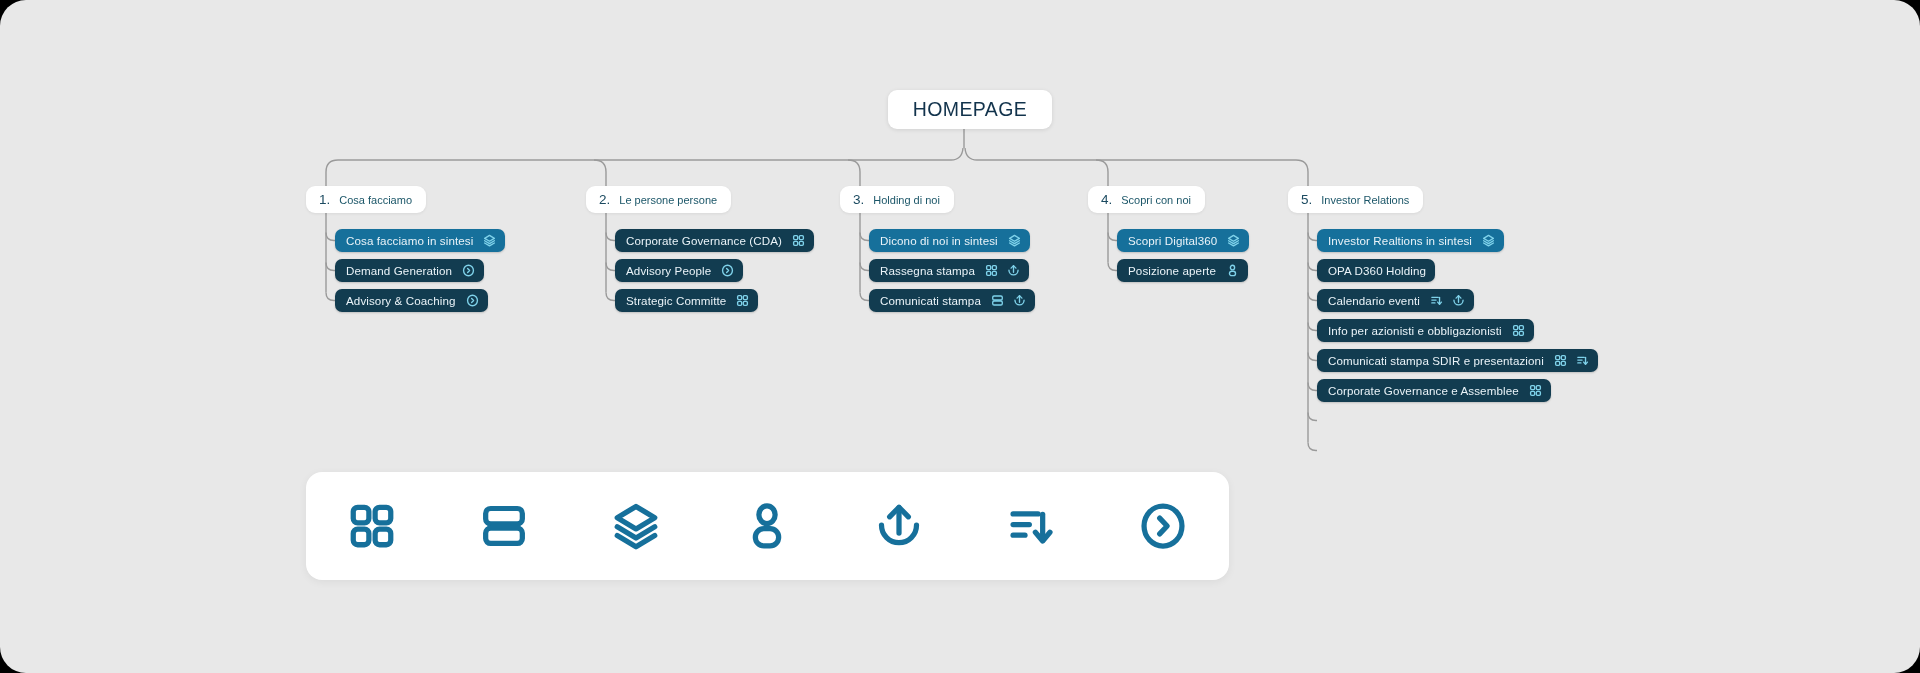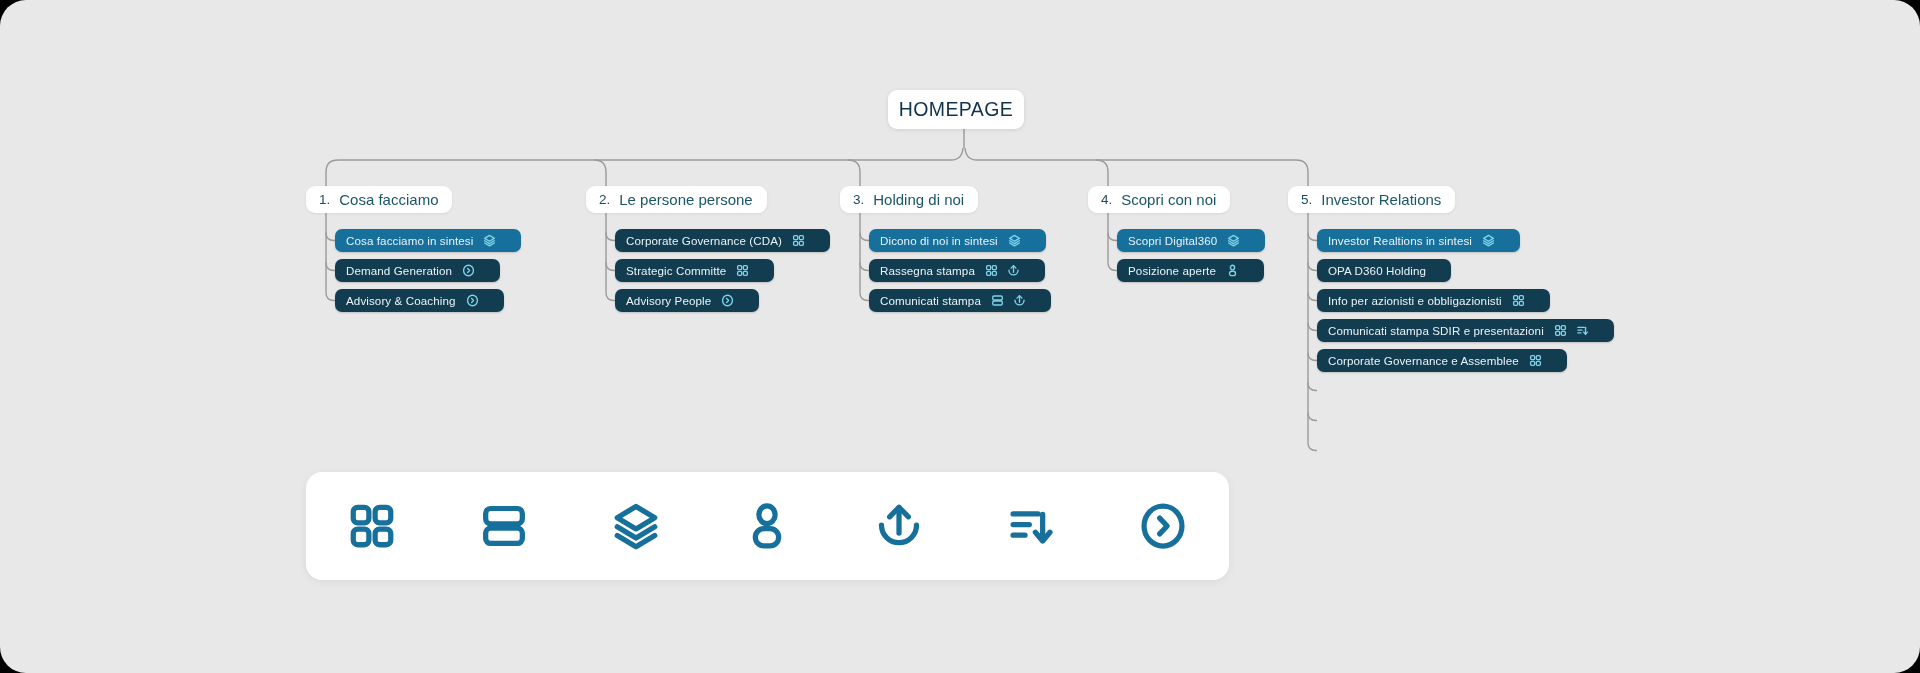--- a/index.html
+++ b/index.html
@@ -36,21 +36,21 @@
     fill: none;
     stroke: #9a9a9a;
     stroke-width: 1.4;
   }
 
   
   #root-node {
     position: absolute;
     left: 888px;
     top: 90px;
-    width: 136px;
+    width: 164px;
     height: 39px;
     background: #ffffff;
     border-radius: 9px;
     display: flex;
     align-items: center;
     justify-content: center;
     box-shadow: 0 1px 4px rgba(0,0,0,0.10);
     z-index: 5;
   }
   #root-node .root-label {
@@ -75,37 +75,37 @@
     white-space: nowrap;
     position: relative;
     z-index: 4;
   }
   .col-num {
     font-size: 13.5px;
     color: #1b4a60;
     margin-right: 9px;
   }
   .col-title {
-    font-size: 15px;
+    font-size: 11px;
     color: #1b5668;
   }
 
   .col-children {
     position: absolute;
     top: 43px;
     left: 29px;
   }
 
   
   .pill {
     display: inline-flex;
     align-items: center;
     height: 23px;
     border-radius: 7px;
-    padding: 0 25px 0 11px;
+    padding: 0 9px 0 11px;
     margin-bottom: 7px;
     white-space: nowrap;
     background: #123c50;
     box-shadow: 0 1px 2px rgba(0,0,0,0.18);
     position: relative;
   }
   .pill.accent {
     background: #16709b;
   }
   .pill-label {
@@ -243,39 +243,39 @@
                   <svg width="13" height="13" viewBox="0 0 24 24" fill="none" stroke="#7fd2ea" stroke-width="2.52" stroke-linecap="round" stroke-linejoin="round">
                     <rect x="3" y="3" width="7.5" height="7.5" rx="2.1"></rect>
                 <rect x="13.5" y="3" width="7.5" height="7.5" rx="2.1"></rect>
                 <rect x="3" y="13.5" width="7.5" height="7.5" rx="2.1"></rect>
                 <rect x="13.5" y="13.5" width="7.5" height="7.5" rx="2.1"></rect>
                   </svg>
                 </span>
               </span>
             </div></div>
           <div class="pill-row"><div class="pill">
-              <span class="pill-label">Strategic Committe</span>
-              <span class="pill-icons">
-                <span style="line-height: 0;">
-                  <svg width="13" height="13" viewBox="0 0 24 24" fill="none" stroke="#7fd2ea" stroke-width="2.52" stroke-linecap="round" stroke-linejoin="round">
-                    <rect x="3" y="3" width="7.5" height="7.5" rx="2.1"></rect>
-                <rect x="13.5" y="3" width="7.5" height="7.5" rx="2.1"></rect>
-                <rect x="3" y="13.5" width="7.5" height="7.5" rx="2.1"></rect>
-                <rect x="13.5" y="13.5" width="7.5" height="7.5" rx="2.1"></rect>
-                  </svg>
-                </span>
-              </span>
-            </div></div>
-          <div class="pill-row"><div class="pill">
               <span class="pill-label">Advisory People</span>
               <span class="pill-icons">
                 <span style="line-height: 0;">
                   <svg width="13" height="13" viewBox="0 0 24 24" fill="none" stroke="#7fd2ea" stroke-width="2.52" stroke-linecap="round" stroke-linejoin="round">
                     <ellipse cx="12" cy="12" rx="9.1" ry="9.6"></ellipse>
                 <path d="M10.4 8.2 14.0 12 10.4 15.8"></path>
+                  </svg>
+                </span>
+              </span>
+            </div></div>
+          <div class="pill-row"><div class="pill">
+              <span class="pill-label">Strategic Committe</span>
+              <span class="pill-icons">
+                <span style="line-height: 0;">
+                  <svg width="13" height="13" viewBox="0 0 24 24" fill="none" stroke="#7fd2ea" stroke-width="2.52" stroke-linecap="round" stroke-linejoin="round">
+                    <rect x="3" y="3" width="7.5" height="7.5" rx="2.1"></rect>
+                <rect x="13.5" y="3" width="7.5" height="7.5" rx="2.1"></rect>
+                <rect x="3" y="13.5" width="7.5" height="7.5" rx="2.1"></rect>
+                <rect x="13.5" y="13.5" width="7.5" height="7.5" rx="2.1"></rect>
                   </svg>
                 </span>
               </span>
             </div></div>
         </div></div>
       <div class="column" style="left: 840px;"><div class="col-header">
           <span class="col-num">3.</span>
           <span class="col-title">Holding di noi</span>
         </div><div class="col-children">
           <div class="pill-row"><div class="pill accent">
@@ -370,52 +370,73 @@
                 <path d="M3 12.4 12 17.8 21 12.4"></path>
                 <path d="M3 16.6 12 22 21 16.6"></path>
                   </svg>
                 </span>
               </span>
             </div></div>
           <div class="pill-row"><div class="pill">
               <span class="pill-label">OPA D360 Holding</span>
             </div></div>
           <div class="pill-row"><div class="pill">
-              <span class="pill-label">Info per azionisti e obbligazionisti</span>
-              <span class="pill-icons">
-                <span style="line-height: 0;">
-                  <svg width="13" height="13" viewBox="0 0 24 24" fill="none" stroke="#7fd2ea" stroke-width="2.52" stroke-linecap="round" stroke-linejoin="round">
-                    <rect x="3" y="3" width="7.5" height="7.5" rx="2.1"></rect>
-                <rect x="13.5" y="3" width="7.5" height="7.5" rx="2.1"></rect>
-                <rect x="3" y="13.5" width="7.5" height="7.5" rx="2.1"></rect>
-                <rect x="13.5" y="13.5" width="7.5" height="7.5" rx="2.1"></rect>
-                  </svg>
-                </span>
-              </span>
-            </div></div>
-          <div class="pill-row"><div class="pill">
-              <span class="pill-label">Comunicati stampa SDIR e presentazioni</span>
-              <span class="pill-icons">
-                <span style="line-height: 0;">
-                  <svg width="13" height="13" viewBox="0 0 24 24" fill="none" stroke="#7fd2ea" stroke-width="2.52" stroke-linecap="round" stroke-linejoin="round">
-                    <rect x="3" y="3" width="7.5" height="7.5" rx="2.1"></rect>
-                <rect x="13.5" y="3" width="7.5" height="7.5" rx="2.1"></rect>
-                <rect x="3" y="13.5" width="7.5" height="7.5" rx="2.1"></rect>
-                <rect x="13.5" y="13.5" width="7.5" height="7.5" rx="2.1"></rect>
-                  </svg>
-                </span>
+              <span class="pill-label">Calendario eventi</span>
+              <span class="pill-icons">
                 <span style="line-height: 0;">
                   <svg width="13" height="13" viewBox="0 0 24 24" fill="none" stroke="#7fd2ea" stroke-width="2.52" stroke-linecap="round" stroke-linejoin="round">
                     <path d="M3.4 6.2 H15.4"></path>
                 <path d="M3.4 11.3 H11.2"></path>
                 <path d="M3.4 16.4 H9.1"></path>
                 <path d="M17.6 6.4 V18.6"></path>
                 <path d="M14.1 15.0 17.6 19.2 21.1 15.0"></path>
                   </svg>
                 </span>
+                <span style="line-height: 0;">
+                  <svg width="13" height="13" viewBox="0 0 24 24" fill="none" stroke="#7fd2ea" stroke-width="2.52" stroke-linecap="round" stroke-linejoin="round">
+                    <path d="M12 3.2 V15.4"></path>
+                <path d="M7.5 7.6 12 3.0 16.5 7.6"></path>
+                <path d="M3.6 11.6 a8.4 8.4 0 0 0 16.8 0"></path>
+                  </svg>
+                </span>
+              </span>
+            </div></div>
+          <div class="pill-row"><div class="pill">
+              <span class="pill-label">Info per azionisti e obbligazionisti</span>
+              <span class="pill-icons">
+                <span style="line-height: 0;">
+                  <svg width="13" height="13" viewBox="0 0 24 24" fill="none" stroke="#7fd2ea" stroke-width="2.52" stroke-linecap="round" stroke-linejoin="round">
+                    <rect x="3" y="3" width="7.5" height="7.5" rx="2.1"></rect>
+                <rect x="13.5" y="3" width="7.5" height="7.5" rx="2.1"></rect>
+                <rect x="3" y="13.5" width="7.5" height="7.5" rx="2.1"></rect>
+                <rect x="13.5" y="13.5" width="7.5" height="7.5" rx="2.1"></rect>
+                  </svg>
+                </span>
+              </span>
+            </div></div>
+          <div class="pill-row"><div class="pill">
+              <span class="pill-label">Comunicati stampa SDIR e presentazioni</span>
+              <span class="pill-icons">
+                <span style="line-height: 0;">
+                  <svg width="13" height="13" viewBox="0 0 24 24" fill="none" stroke="#7fd2ea" stroke-width="2.52" stroke-linecap="round" stroke-linejoin="round">
+                    <rect x="3" y="3" width="7.5" height="7.5" rx="2.1"></rect>
+                <rect x="13.5" y="3" width="7.5" height="7.5" rx="2.1"></rect>
+                <rect x="3" y="13.5" width="7.5" height="7.5" rx="2.1"></rect>
+                <rect x="13.5" y="13.5" width="7.5" height="7.5" rx="2.1"></rect>
+                  </svg>
+                </span>
+                <span style="line-height: 0;">
+                  <svg width="13" height="13" viewBox="0 0 24 24" fill="none" stroke="#7fd2ea" stroke-width="2.52" stroke-linecap="round" stroke-linejoin="round">
+                    <path d="M3.4 6.2 H15.4"></path>
+                <path d="M3.4 11.3 H11.2"></path>
+                <path d="M3.4 16.4 H9.1"></path>
+                <path d="M17.6 6.4 V18.6"></path>
+                <path d="M14.1 15.0 17.6 19.2 21.1 15.0"></path>
+                  </svg>
+                </span>
               </span>
             </div></div>
           <div class="pill-row"><div class="pill">
               <span class="pill-label">Corporate Governance e Assemblee</span>
               <span class="pill-icons">
                 <span style="line-height: 0;">
                   <svg width="13" height="13" viewBox="0 0 24 24" fill="none" stroke="#7fd2ea" stroke-width="2.52" stroke-linecap="round" stroke-linejoin="round">
                     <rect x="3" y="3" width="7.5" height="7.5" rx="2.1"></rect>
                 <rect x="13.5" y="3" width="7.5" height="7.5" rx="2.1"></rect>
                 <rect x="3" y="13.5" width="7.5" height="7.5" rx="2.1"></rect>

